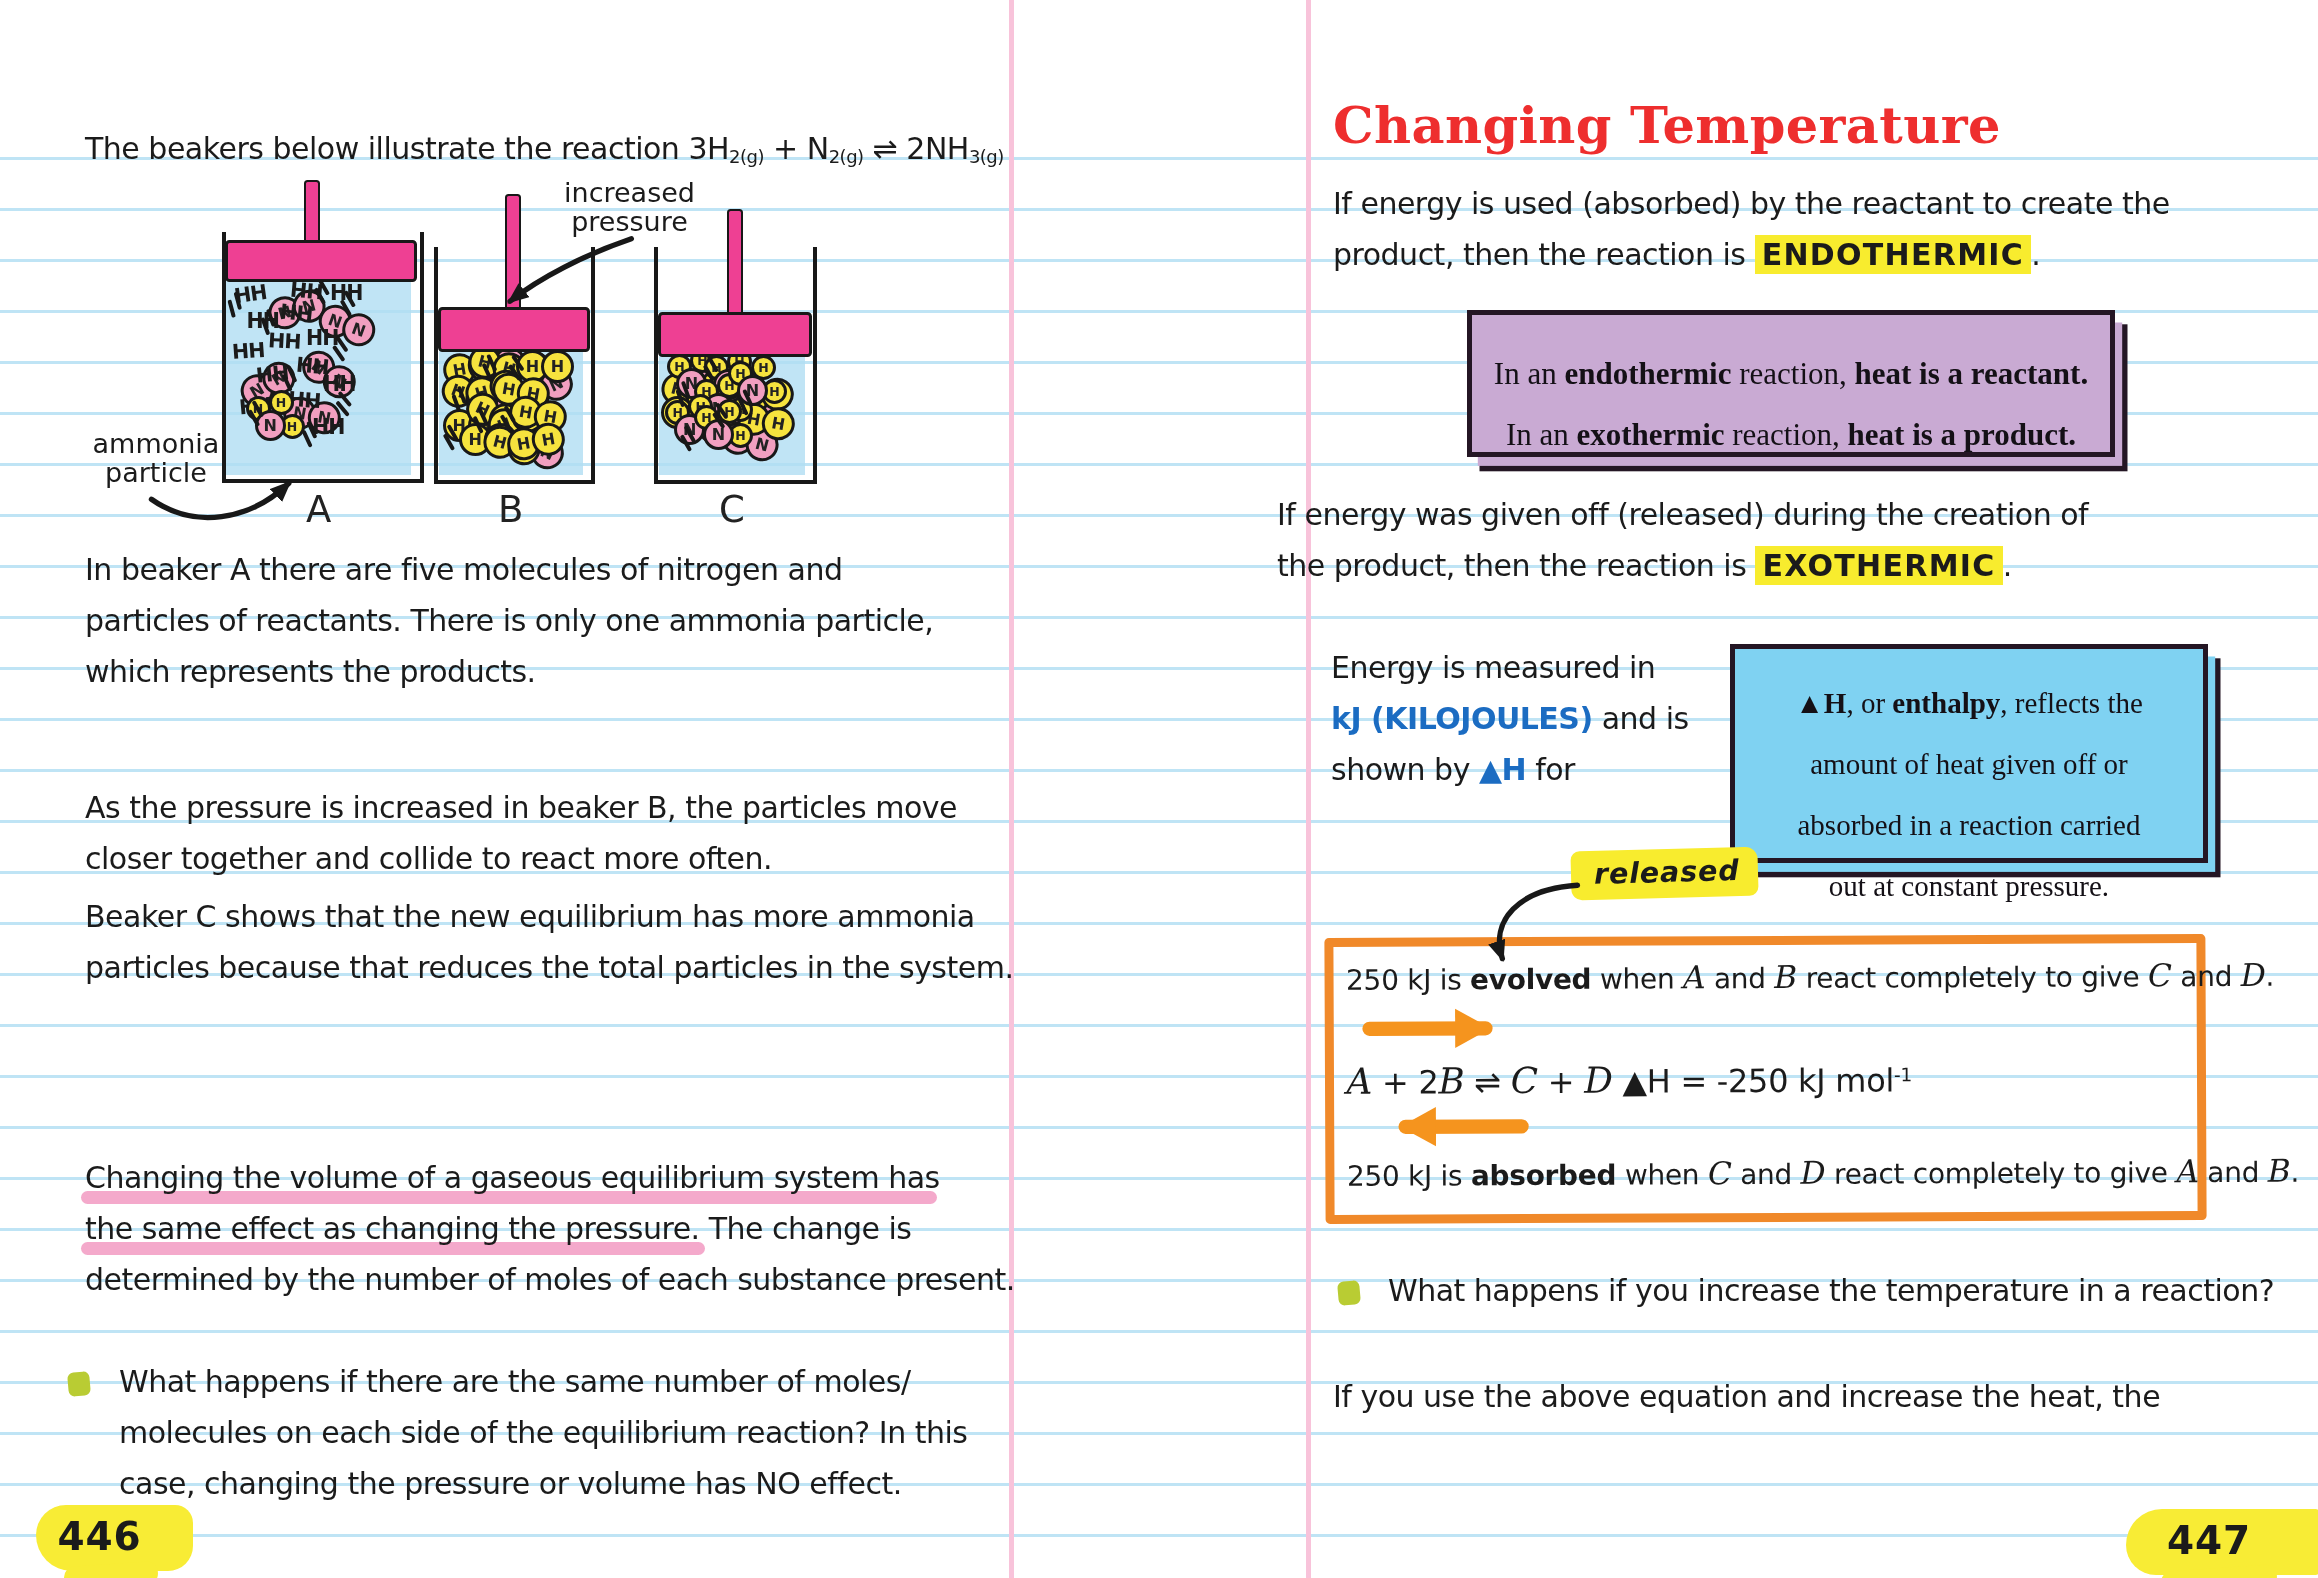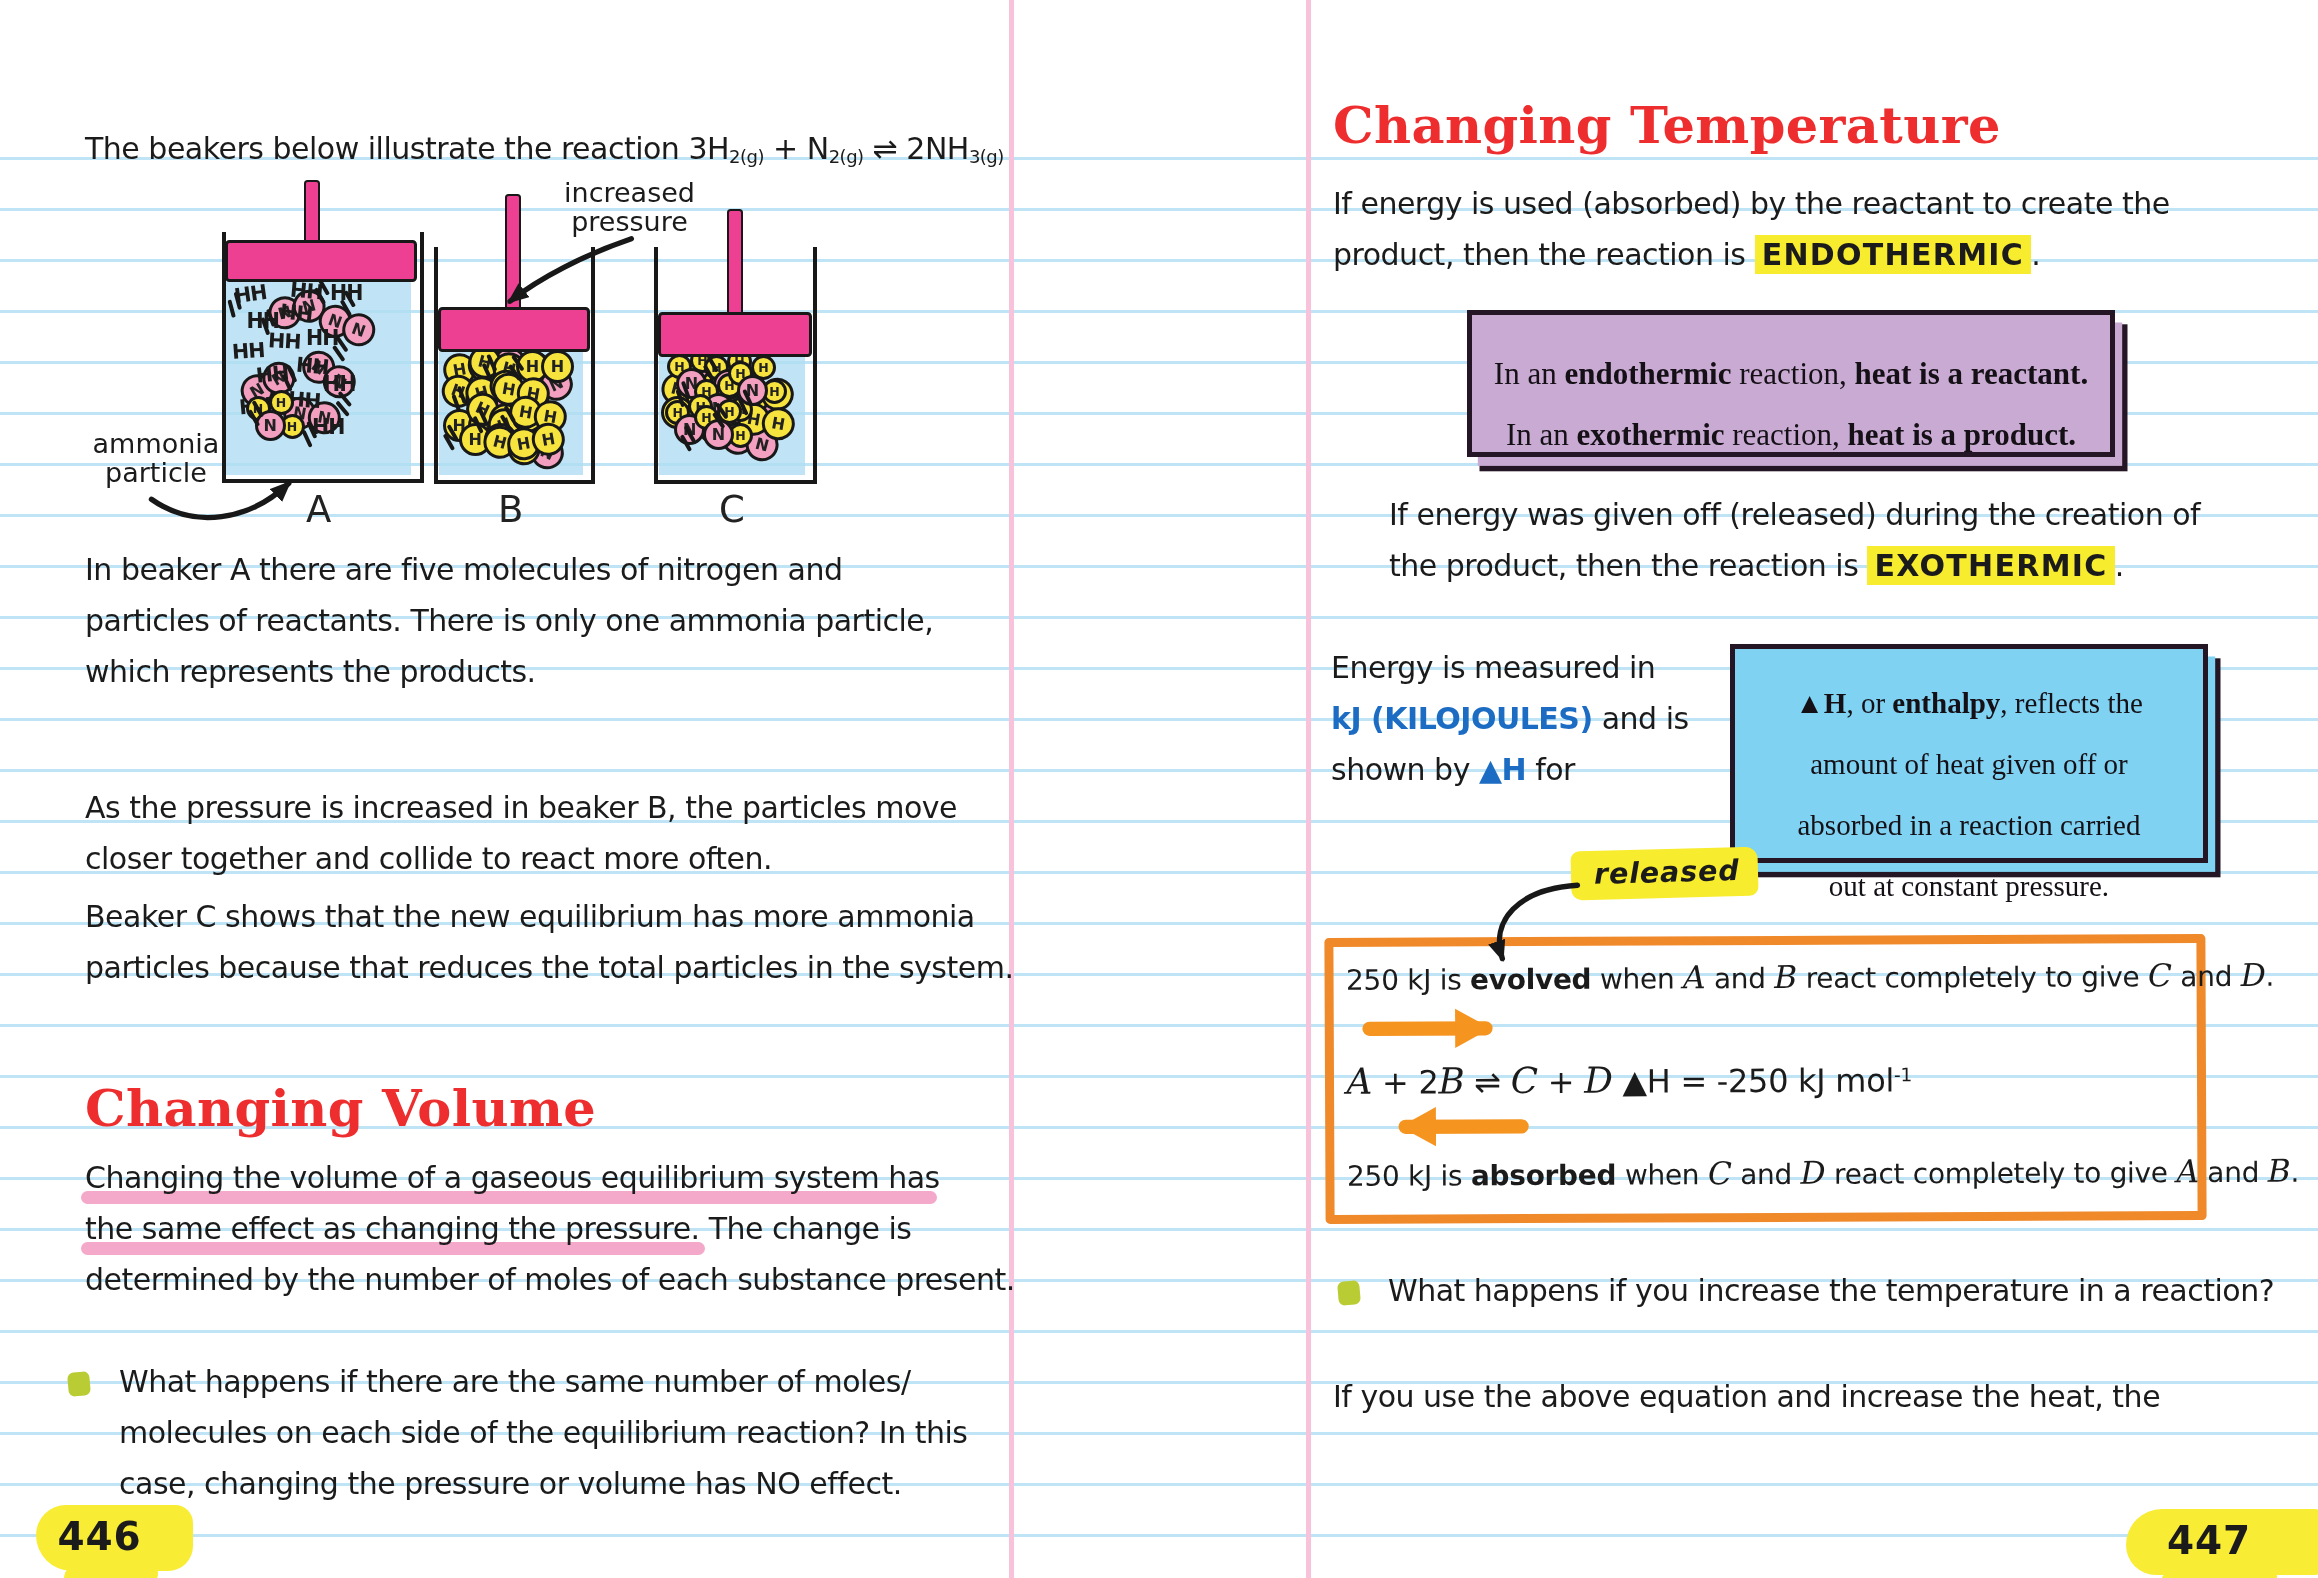--- a/index.html
+++ b/index.html
@@ -334,21 +334,20 @@
     </div>
 <div class="par" style="left:85px;top:782px;">
       <div class="tl"><span>As the pressure is increased in beaker B, the particles move</span></div>
       <div class="tl"><span>closer together and collide to react more often.</span></div>
     </div>
 <div class="par" style="left:85px;top:891px;">
       <div class="tl"><span>Beaker C shows that the new equilibrium has more ammonia</span></div>
       <div class="tl"><span>particles because that reduces the total particles in the system.</span></div>
     </div>
 
-<div class="shead" style="left:85px;top:1081px;">Changing Volume</div>
 
 <div class="par" style="left:85px;top:1152px;">
       <div class="tl ul"><span>Changing the volume of a gaseous equilibrium system has</span></div>
       <div class="tl ul2"><span>the same effect as changing the pressure. The change is</span></div>
       <div class="tl"><span>determined by the number of moles of each substance present.</span></div>
     </div>
 
 <div class="sq" style="left:68px;top:1372px;"></div>
 <div class="par" style="left:119px;top:1356px;">
       <div class="tl"><span>What happens if there are the same number of moles/</span></div>
@@ -365,21 +364,21 @@
 <div class="par" style="left:1333px;top:178px;">
       <div class="tl"><span>If energy is used (absorbed) by the reactant to create the</span></div>
       <div class="tl"><span>product, then the reaction is </span><span class="hl">ENDOTHERMIC</span><span>.</span></div>
     </div>
 
 <div id="purplebox" class="box3d" style="left:1467px;top:310px;width:638px;height:116px;">
       <div class="tl"><span>In an </span><span class="b">endothermic</span><span> reaction, </span><span class="b">heat is a reactant.</span></div>
       <div class="tl"><span>In an </span><span class="b">exothermic</span><span> reaction, </span><span class="b">heat is a product.</span></div>
     </div>
 
-<div class="par" style="left:1389px;top:489px;">
+<div class="par" style="left:1277px;top:489px;">
       <div class="tl"><span>If energy was given off (released) during the creation of</span></div>
       <div class="tl"><span>the product, then the reaction is </span><span class="hl">EXOTHERMIC</span><span>.</span></div>
     </div>
 
 <div class="par" style="left:1331px;top:642px;">
       <div class="tl"><span>Energy is measured in</span></div>
       <div class="tl"><span class="blue">kJ (KILOJOULES)</span><span> and is</span></div>
       <div class="tl"><span>shown by </span><span class="blue">▲H</span><span> for</span></div>
     </div>
 

